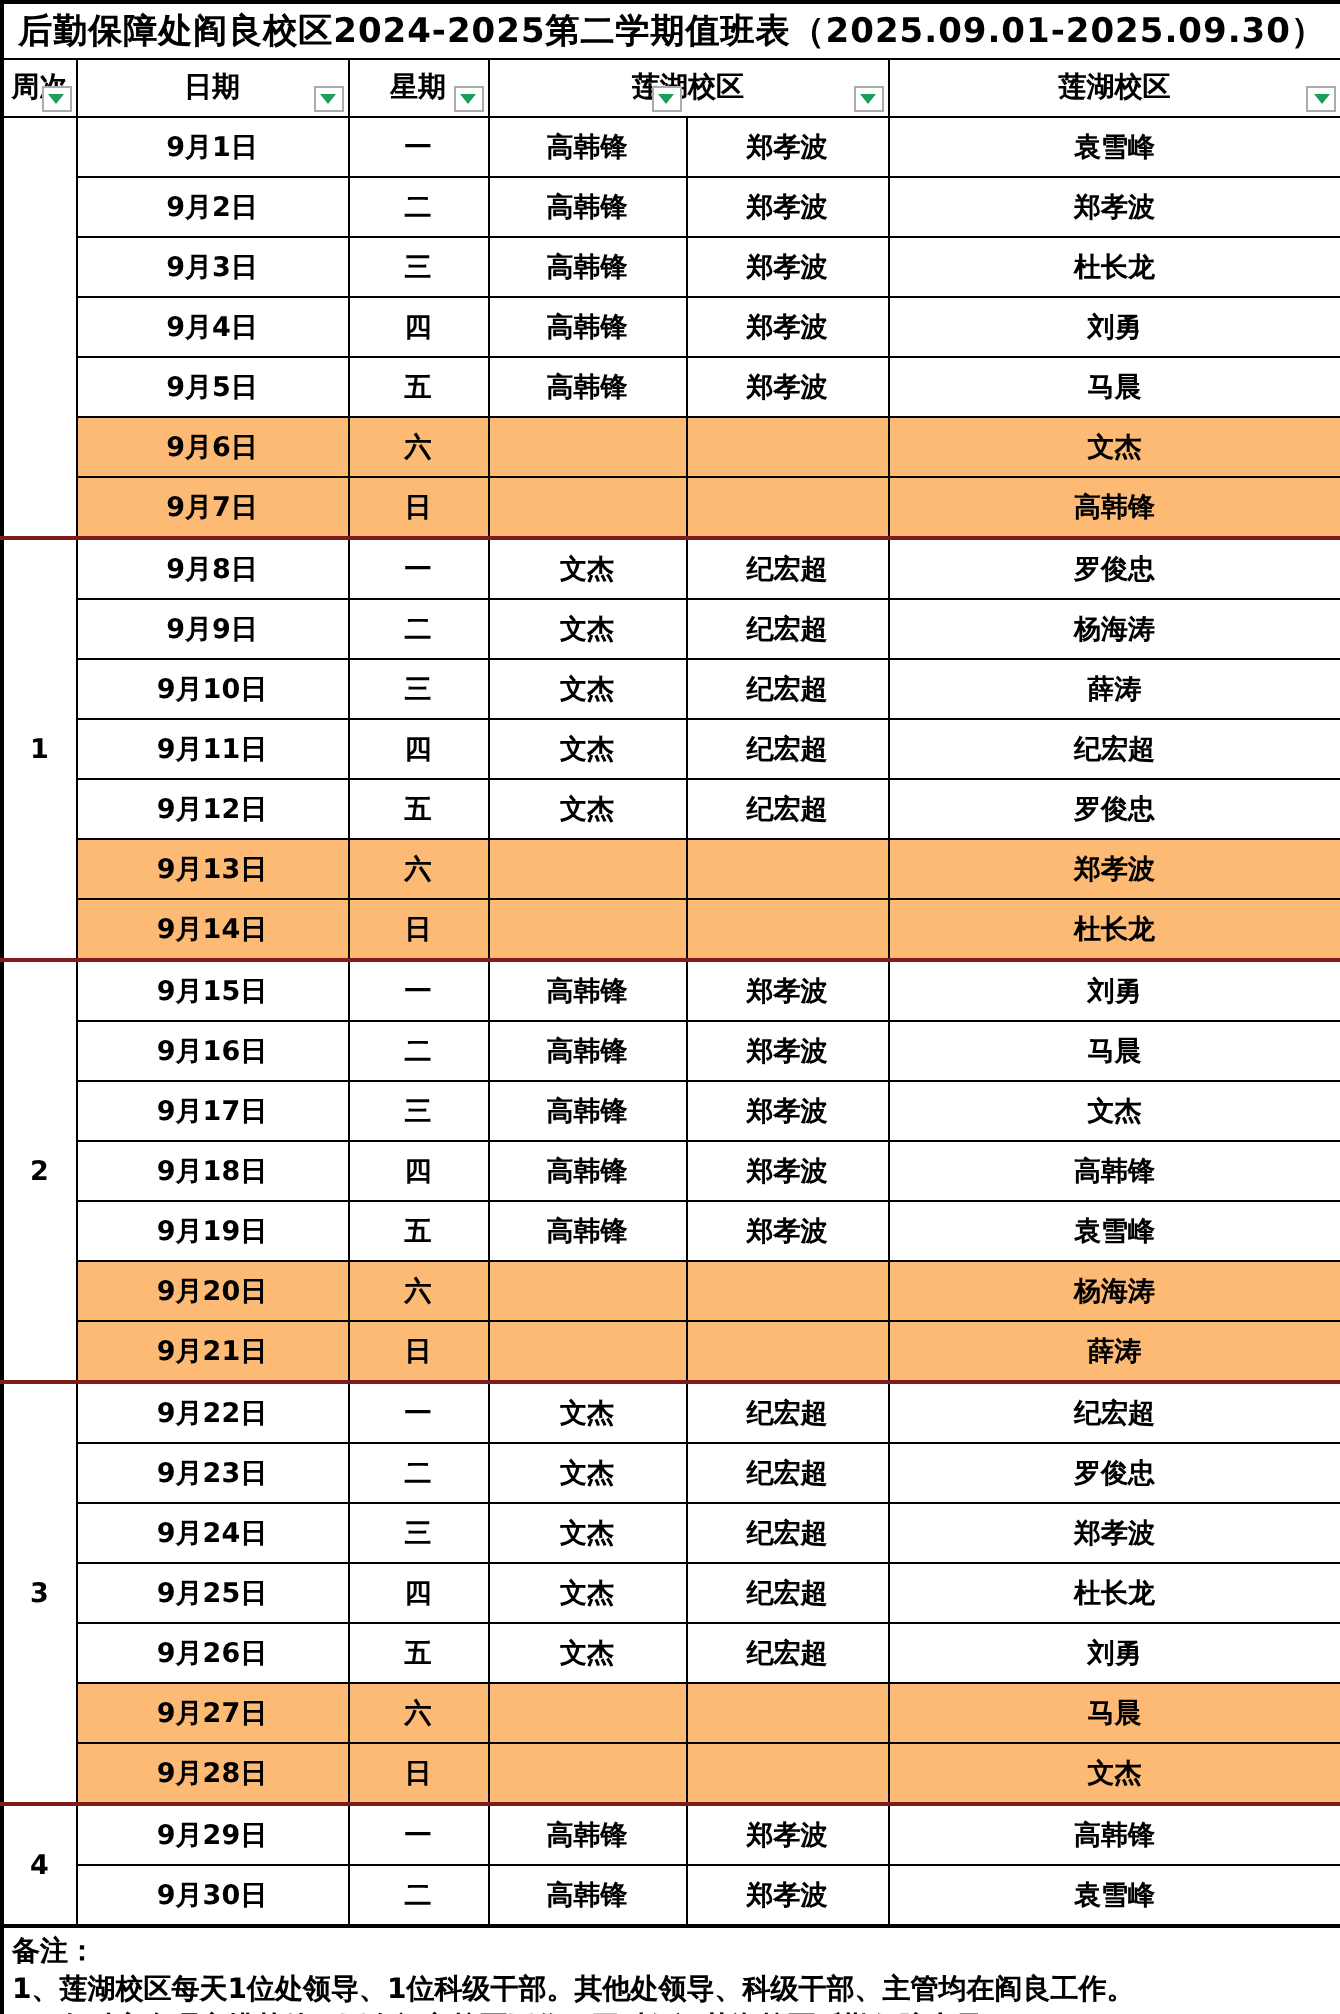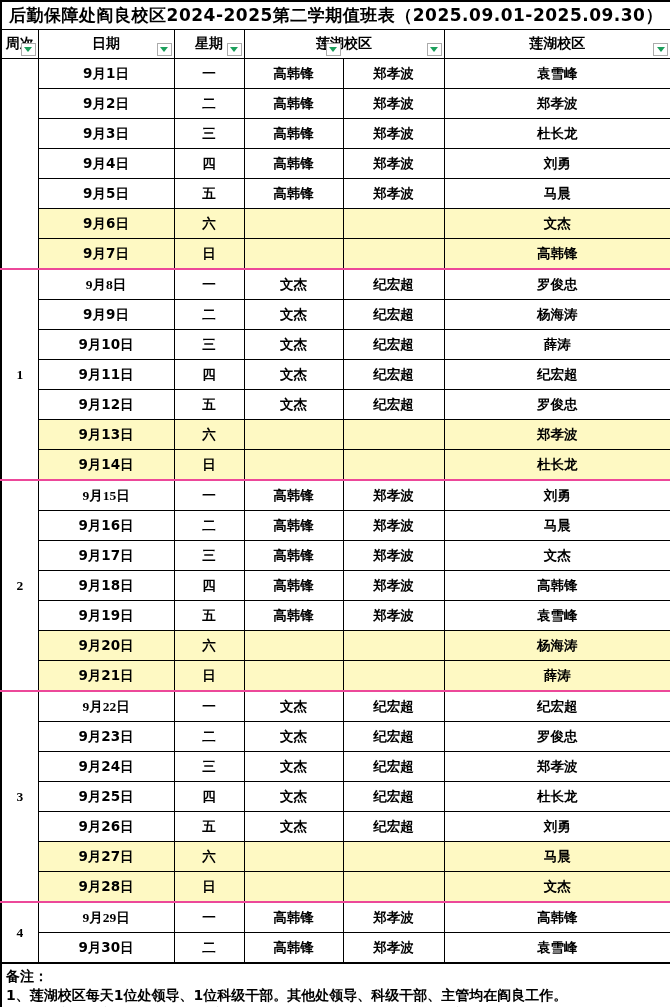--- a/index.html
+++ b/index.html
@@ -30,22 +30,22 @@
   }
   tr.header-row th{
     height:28px;
     font-size:14px;
     position:relative;
   }
   tr.data-row td{
     height:29px;
     font-size:13.5px;
   }
-  td.weekend{background:#fef9c3;}
-  tr.week-start td{border-top:2px solid #ec4899;font-family:Liberation Serif, serif;}
+  td.weekend{background:#fdba74;}
+  tr.week-start td{border-top:2px solid #7f1d1d;}
   td.week-cell{font-size:14px;background:#fff;}
   td.notes-cell{
     border-top:2px solid #000;
     text-align:left;
     vertical-align:top;
     padding:3px 4px 0 4px;
   }
   .note-line{
     font-size:14px;
     line-height:19px;

